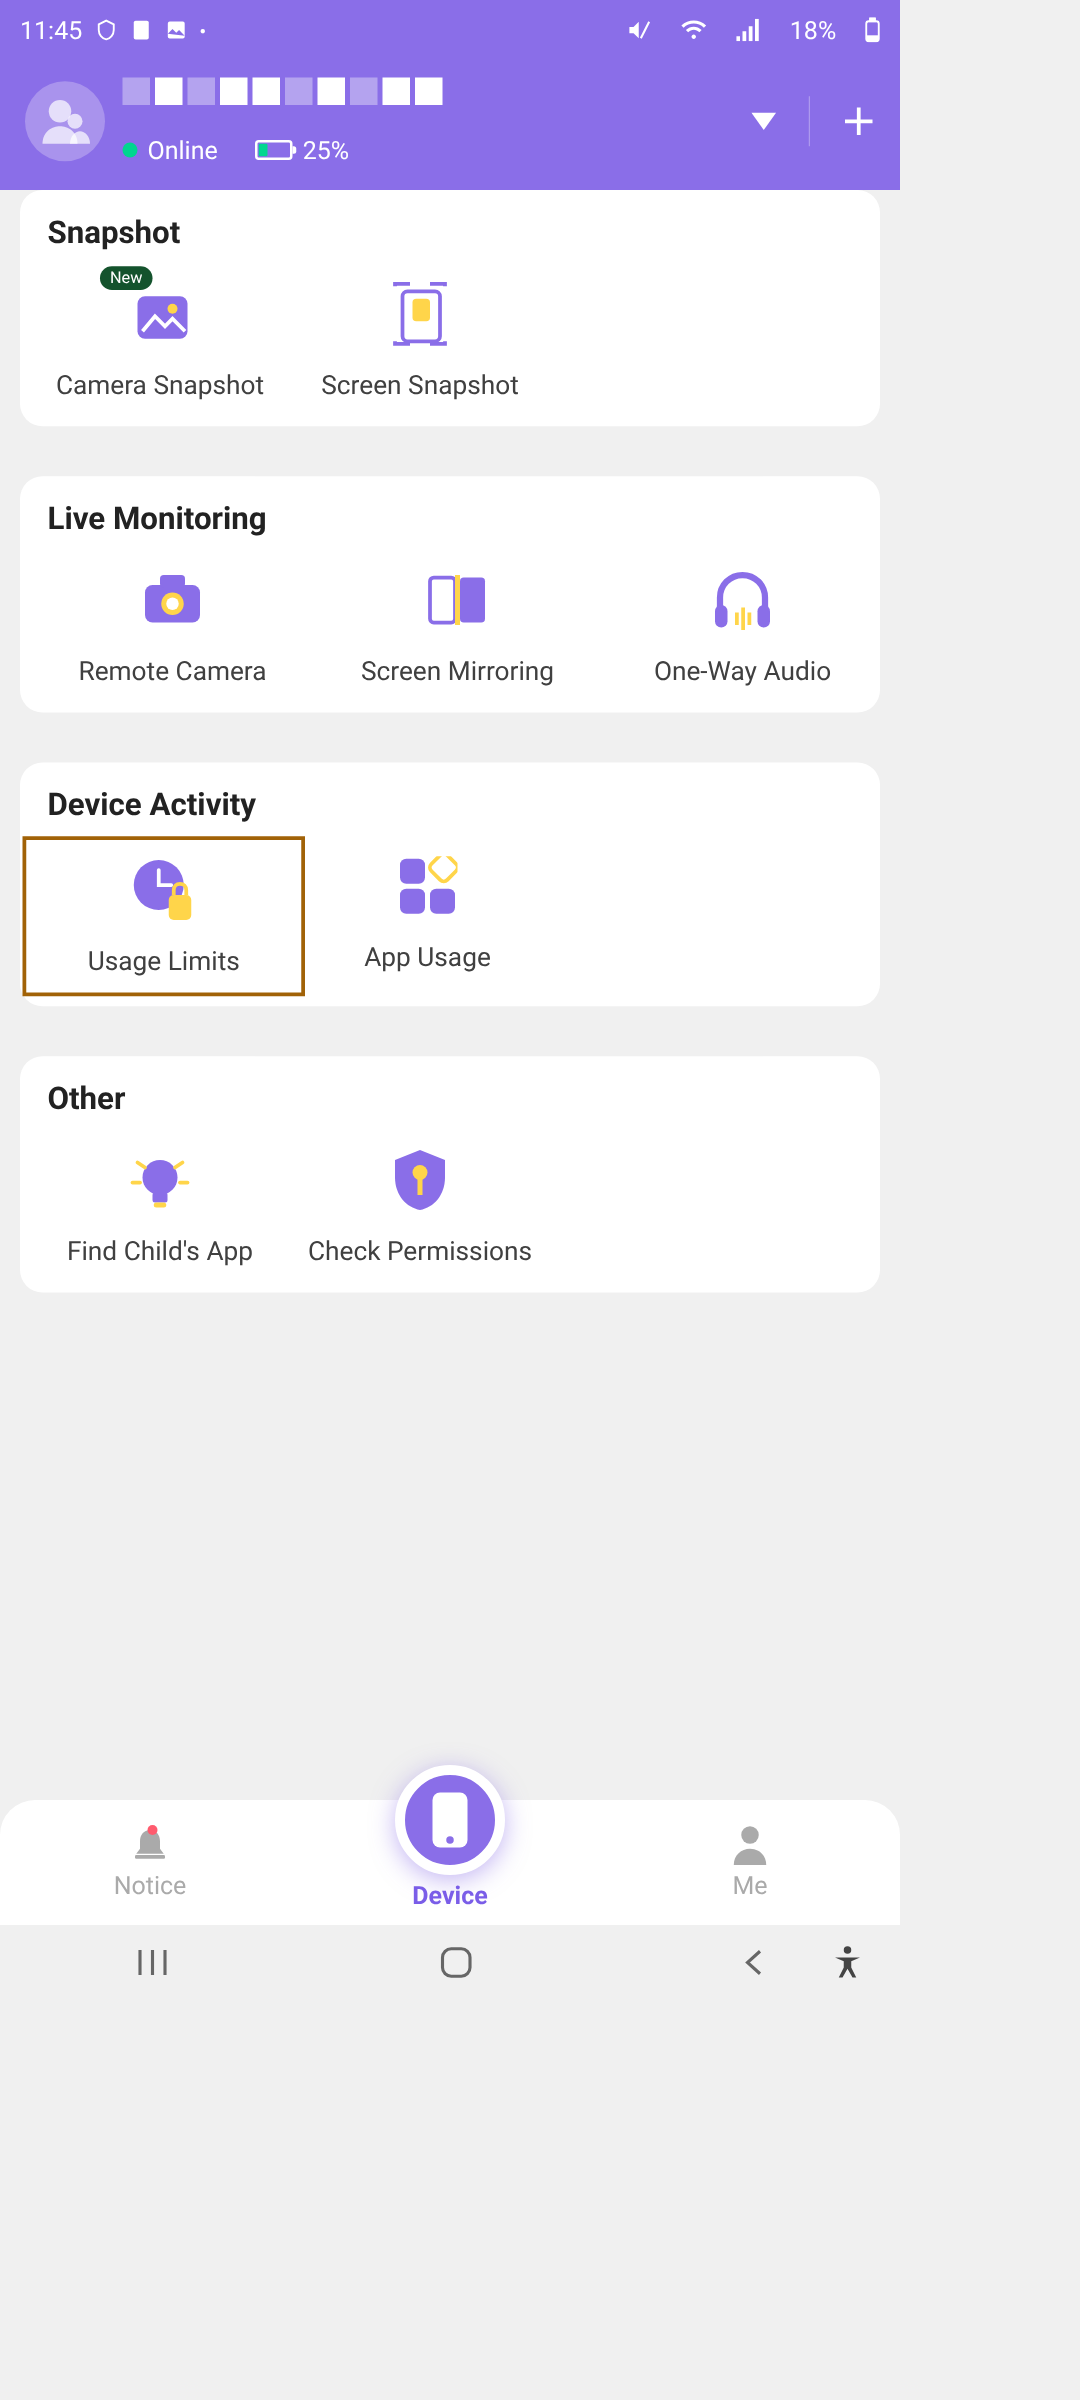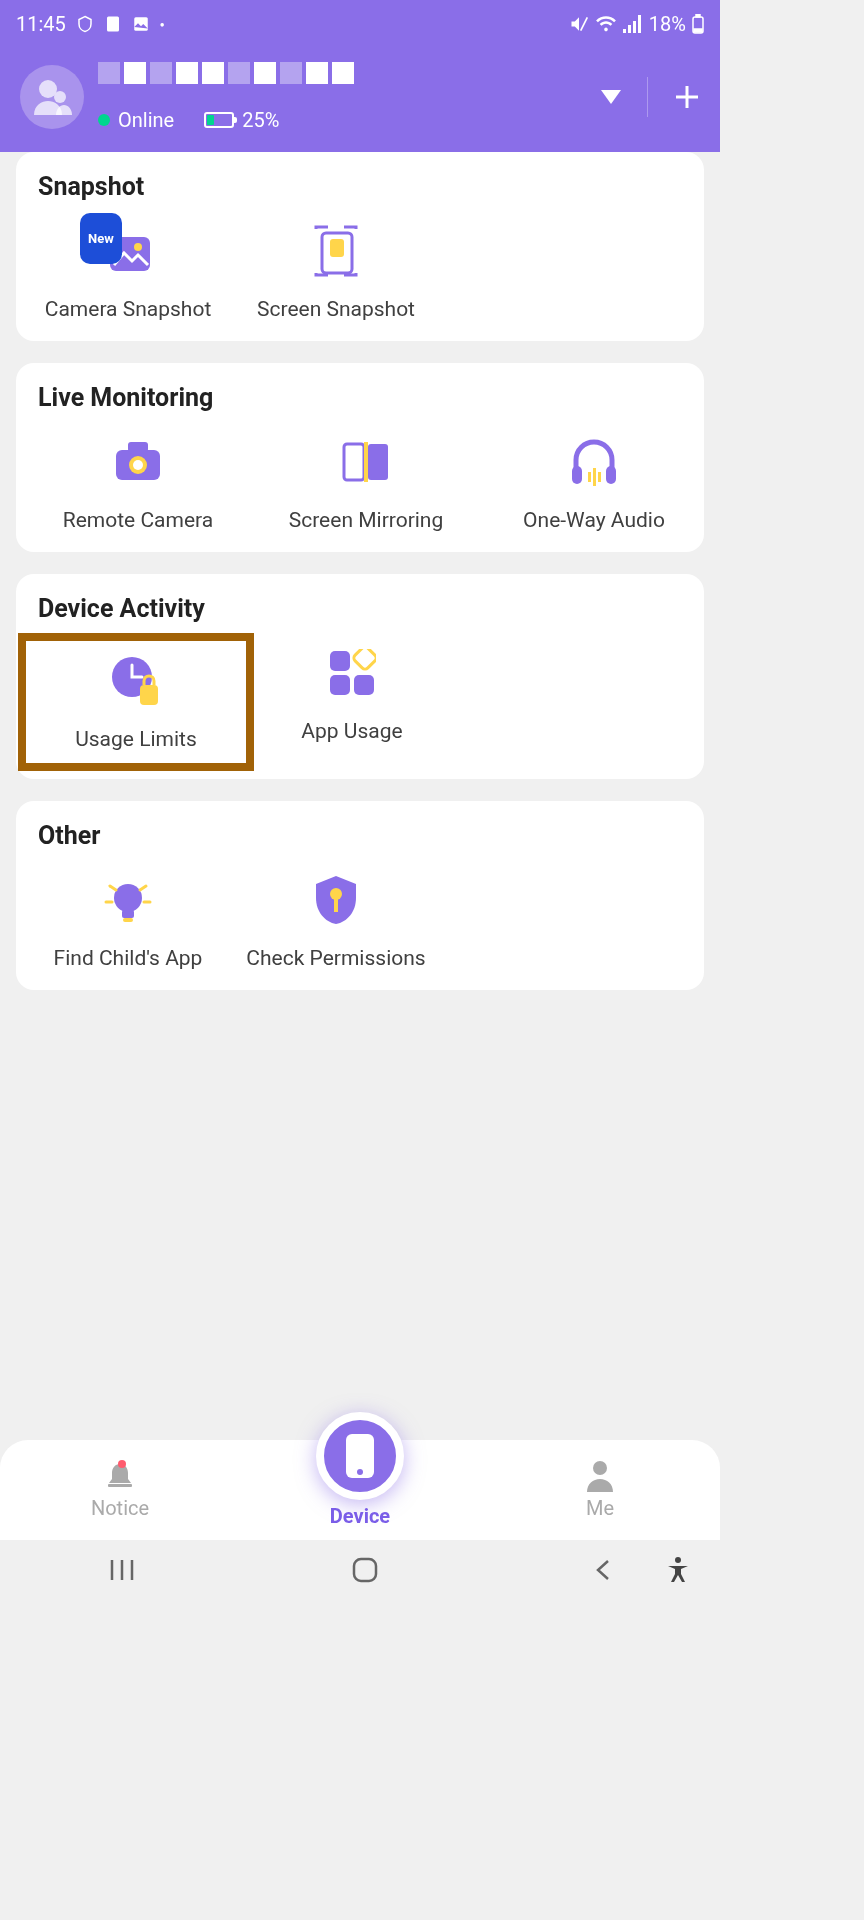--- a/index.html
+++ b/index.html
@@ -15,21 +15,21 @@
     background: #8a6ee8;
     height: 48px;
     display: flex;
     justify-content: space-between;
     align-items: center;
     padding: 12px 16px;
     color: white;
     font-size: 20px;
   }
   .status-left { display: flex; align-items: center; gap: 10px; }
-  .status-right { display: flex; align-items: center; gap: 6px; }
+  .status-right { display: flex; align-items: center; gap: 23px; }
   .header {
     background: #8a6ee8;
     padding: 14px 20px 20px;
     display: flex;
     align-items: center;
     color: white;
   }
   .avatar {
     width: 64px;
     height: 64px;
@@ -94,21 +94,21 @@
     background: #00d68f;
     border-radius: 1px;
   }
   .header-right { display: flex; align-items: center; gap: 26px; }
   .divider-v { width: 1px; height: 40px; background: rgba(255,255,255,0.3); }
   .content { padding: 0 16px; }
   .card {
     background: white;
     border-radius: 18px;
     padding: 20px 22px;
-    margin-bottom: 22px;
+    margin-bottom: 40px;
   }
   .info-card {
     background: white;
     border-radius: 0 0 18px 18px;
     padding: 12px 22px 18px;
     margin-bottom: 22px;
   }
   .info-row {
     display: flex;
     align-items: center;
@@ -152,29 +152,29 @@
     height: 56px;
     display: flex;
     align-items: center;
     justify-content: center;
     position: relative;
   }
   .new-badge {
     position: absolute;
     top: -10px;
     left: -20px;
-    background: #1d4ed8;
+    background: #14532d;
     color: white;
     font-size: 13px;
-    padding: 18px 8px;
+    padding: 2px 8px;
     border-radius: 10px;
-    font-weight: 700;
+    font-weight: 400;
   }
   .highlight-box {
-    border: 8px solid #a16207;
+    border: 3px solid #a16207;
     padding: 12px 20px;
     margin: -12px -20px;
   }
   .bottom-nav {
     position: absolute;
     bottom: 60px;
     left: 0;
     right: 0;
     background: white;
     height: 100px;

